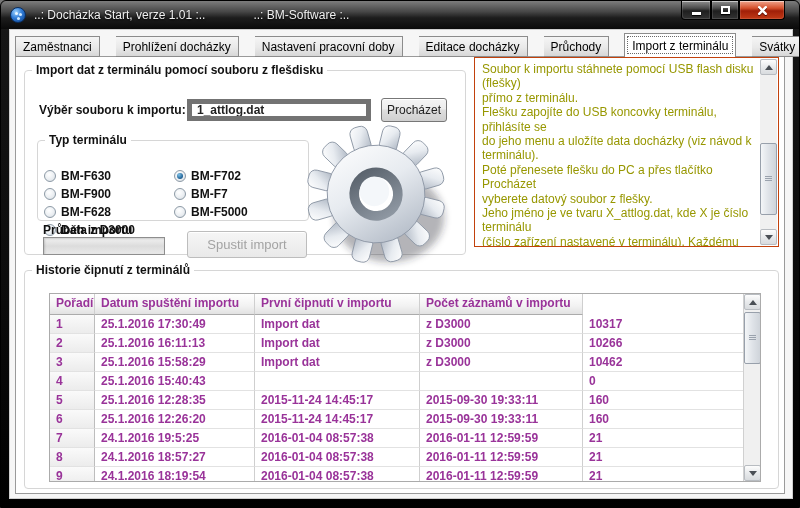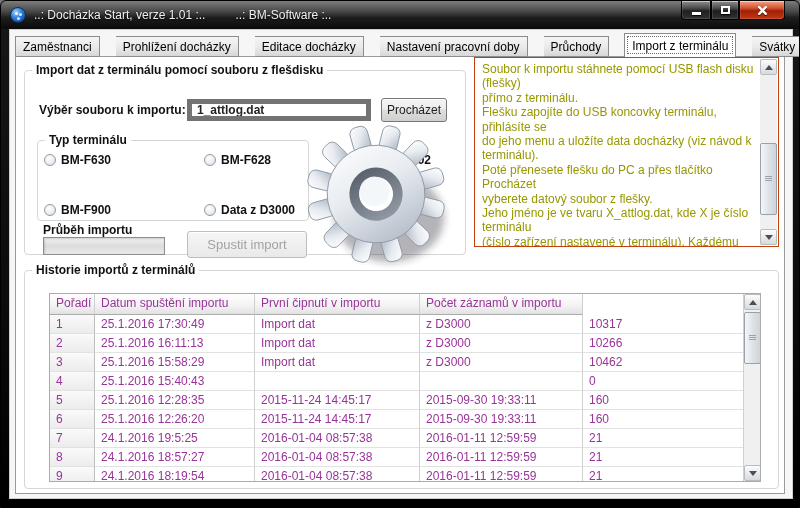--- a/index.html
+++ b/index.html
@@ -12,21 +12,21 @@
 
   
   .titlebar { position:absolute; left:0; top:0; width:100%; height:28px;
     background:linear-gradient(180deg,#7d7d7d 0,#474747 38%,#1d1d1d 60%,#0a0a0a 100%);
     display:flex; align-items:center; border-radius:6px 6px 0 0; }
   .app-icon { width:16px; height:16px; margin:0 8px 0 9px; border-radius:50%;
     background:radial-gradient(circle at 35% 30%, #9fd4ff 0%, #2f7bd6 45%, #0c3e86 100%);
     border:1px solid #0a2d5e; position:relative; }
   .app-icon::after { content:""; position:absolute; left:4px; top:4px; width:3px; height:3px;
     background:#eaf6ff; border-radius:50%; box-shadow:4px 1px 0 #cfe9ff, 2px 5px 0 #cfe9ff; }
-  .title-text { color:#f0f0f0; font-size:12px; text-shadow:0 1px 2px #000; display:flex; gap:30px; }
+  .title-text { color:#f0f0f0; font-size:12px; text-shadow:0 1px 2px #000; display:flex; gap:48px; }
 
   .winbtns { position:absolute; top:0; right:14px; display:flex; }
   .winbtn { height:19px; border:1px solid #000; border-top:none; display:flex; align-items:center; justify-content:center;
     background:linear-gradient(180deg,#8f8f8f 0,#4a4a4a 40%,#1f1f1f 55%,#333 100%);
     box-shadow:inset 0 1px 0 rgba(255,255,255,.45), inset 0 0 0 1px rgba(255,255,255,.12); }
   .winbtn.min { width:30px; border-radius:0 0 0 4px; }
   .winbtn.max { width:28px; }
   .winbtn.close { width:46px; border-radius:0 0 4px 0;
     background:linear-gradient(180deg,#f0a48c 0,#d4502c 40%,#a01f08 55%,#c23a16 100%); }
   .glyph-min { width:9px; height:3px; background:#fff; box-shadow:0 1px 1px #000; margin-top:6px; }
@@ -58,22 +58,22 @@
     font-family:"Liberation Sans",sans-serif; font-size:12px; font-weight:600; padding:0 5px; color:#222; background:#fff; }
   .btn { position:absolute; font-family:"Liberation Sans",sans-serif; font-size:12px; color:#222; text-align:center;
     border:1px solid #777; border-radius:3px;
     background:linear-gradient(180deg,#f4f4f4 0,#ececec 45%,#dedede 50%,#cfcfcf 100%);
     box-shadow:inset 0 1px 0 #fff; display:flex; align-items:center; justify-content:center; cursor:default; }
   .btn-browse { left:356px; top:21px; width:66px; height:24px; }
   .btn-start { left:162px; top:154px; width:120px; height:27px; color:#a3a3a3; border-color:#bdbdbd;
     background:linear-gradient(180deg,#f6f6f6,#e9e9e9); font-size:13px; }
 
   .gb-type { left:12px; top:56px; width:272px; height:88px; }
-  .type-options { position:absolute; left:6px; top:4px; width:260px; height:74px;
-    display:flex; flex-direction:column; flex-wrap:wrap;gap:32px; }
+  .type-options { position:absolute; left:6px; top:20px; width:260px; height:74px;
+    display:flex; flex-direction:column; flex-wrap:wrap; }
   .radio-row { display:flex; align-items:center; height:18px; width:128px; gap:5px; font-size:12px; font-weight:600; color:#111; }
   .radio { width:12px; height:12px; border-radius:50%; border:1px solid #8d9aa6;
     background:radial-gradient(circle at 40% 35%, #ffffff 0%, #e9edf1 60%, #cfd6dc 100%); position:relative; flex:0 0 auto; }
   .radio.checked::after { content:""; position:absolute; left:2px; top:2px; width:6px; height:6px; border-radius:50%;
     background:radial-gradient(circle at 35% 30%, #7ec1e8, #1d5f93 70%); }
 
   .progress-label { left:18px; top:146px; }
   .progressbar { position:absolute; left:18px; top:160px; width:122px; height:18px; border:1px solid #8e8e8e;
     background:linear-gradient(180deg,#f2f2f2,#dcdcdc 50%,#e9e9e9); box-shadow:inset 1px 1px 2px rgba(0,0,0,.15); }
 
@@ -99,21 +99,21 @@
 
   
   .gb-history { left:8px; top:206px; width:755px; height:226px; }
   .table-wrap { position:absolute; left:24px; top:16px; width:712px; height:189px; border:1px solid #ababab;
     background:#fff; overflow:hidden; }
   .tbl { position:absolute; left:0; top:0; width:694px; }
   .tr { display:grid; grid-template-columns:45px 160px 165px 163px 1fr; }
   .tr.head .td { height:21px; border-bottom:1px solid #ababab;
     background:linear-gradient(180deg,#ffffff,#f2f2f2 60%,#e2e2e2 100%); font-size:12px; }
   .td { height:19px; padding:2px 12px 0 6px; font-size:12px; color:var(--table-text);
-    border-right:1px solid #cfcfcf; border-bottom:1px solid #e2e2e2; overflow:hidden; white-space:nowrap; }
+    border-right:1px solid #cfcfcf; border-bottom:1px solid #e2e2e2; overflow:hidden; white-space:nowrap;font-weight:bold; }
   .td.rowhdr { background:linear-gradient(180deg,#fafafa,#ececec); border-right:1px solid #bdbdbd; }
   .table-scroll { position:absolute; top:0; right:0; bottom:0; width:17px; background:#f0f0f0; border-left:1px solid #d0d0d0; }
 </style>
 </head>
 <body>
 
 <div class="window">
 
   <div class="titlebar">
     <span class="app-icon"></span>
@@ -133,22 +133,22 @@
             <path d="M2 2 L8 8 M8 2 L2 8" stroke="#fff" stroke-width="2.2" stroke-linecap="round" style="filter:drop-shadow(0 1px 0 #5a0d00)"></path>
           </svg>
       </span>
     </span>
   </div>
 
   <div class="client">
     <div class="tabstrip" id="tabstrip">
         <div class="tab">Zaměstnanci</div>
         <div class="tab">Prohlížení docházky</div>
+        <div class="tab">Nastavení pracovní doby</div>
         <div class="tab">Editace docházky</div>
-        <div class="tab">Nastavení pracovní doby</div>
         <div class="tab">Průchody</div>
         <div class="tab selected">Import z terminálu</div>
         <div class="tab">Svátky</div>
       </div>
 
     <div class="tabpage">
 
       <fieldset class="gbox gb-import">
         <legend>Import dat z terminálu pomocí souboru z flešdisku</legend>
         <span class="lbl file-label">Výběr souboru k importu:</span>
@@ -170,20 +170,24 @@
                 <span class="radio"></span>
                 <span>BM-F628</span>
               </label>
               <label class="radio-row">
                 <span class="radio"></span>
                 <span>Data z D3000</span>
               </label>
               <label class="radio-row">
                 <span class="radio checked"></span>
                 <span>BM-F702</span>
+              </label>
+              <label class="radio-row">
+                <span class="radio"></span>
+                <span>BM-F7</span>
               </label>
               <label class="radio-row">
                 <span class="radio"></span>
                 <span>BM-F5000</span>
               </label>
             </div>
         </fieldset>
 
         <span class="lbl progress-label">Průběh importu</span>
         <div class="progressbar"></div>
@@ -245,21 +249,21 @@
               <span class="tri-up"></span>
             </div>
           <div class="sb-thumb" style="top:84px; height:72px;"></div>
           <div class="sb-btn down">
               <span class="tri-down"></span>
             </div>
         </div>
       </div>
 
       <fieldset class="gbox gb-history">
-        <legend>Historie importů z terminálů</legend>
+        <legend>Historie čipnutí z terminálů</legend>
         <div class="table-wrap">
           <div class="tbl" id="history-table">
               <div class="tr head">
                 <div class="td">Pořadí</div>
                 <div class="td">Datum spuštění importu</div>
                 <div class="td">První čipnutí v importu</div>
                 <div class="td">Počet záznamů v importu</div>
               </div>
               <div class="tr">
                 <div class="td rowhdr">1</div>

